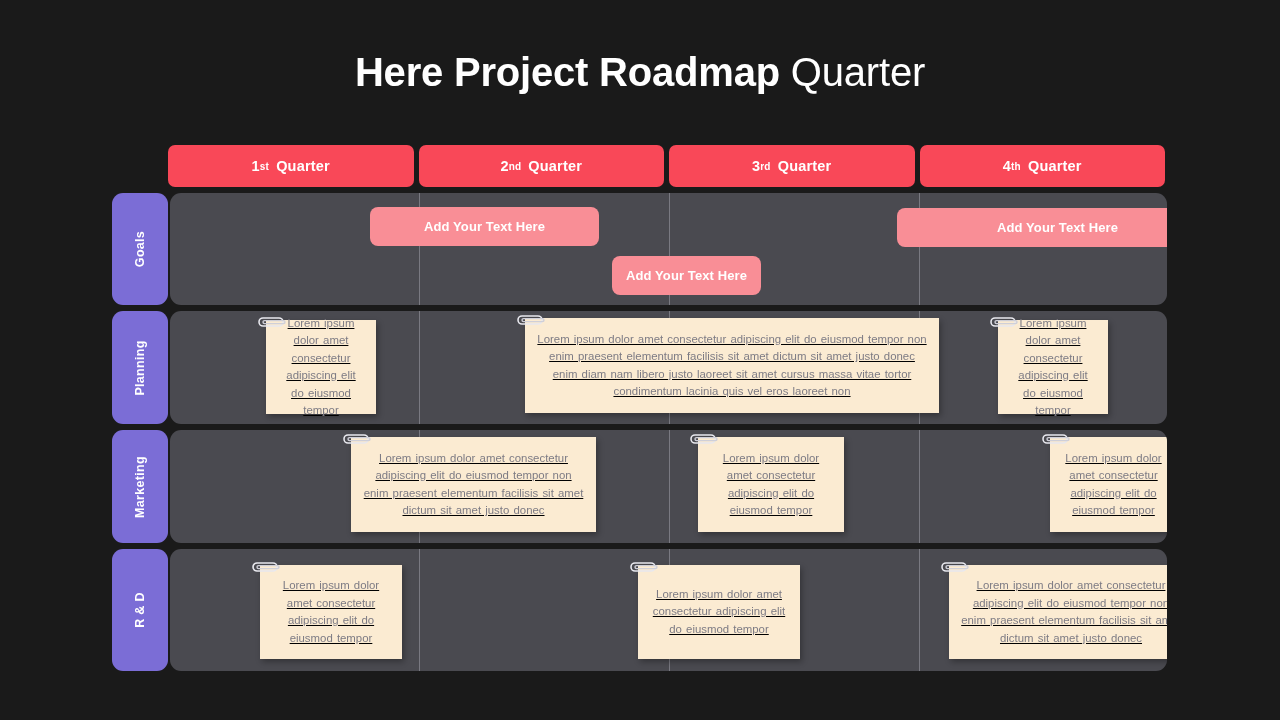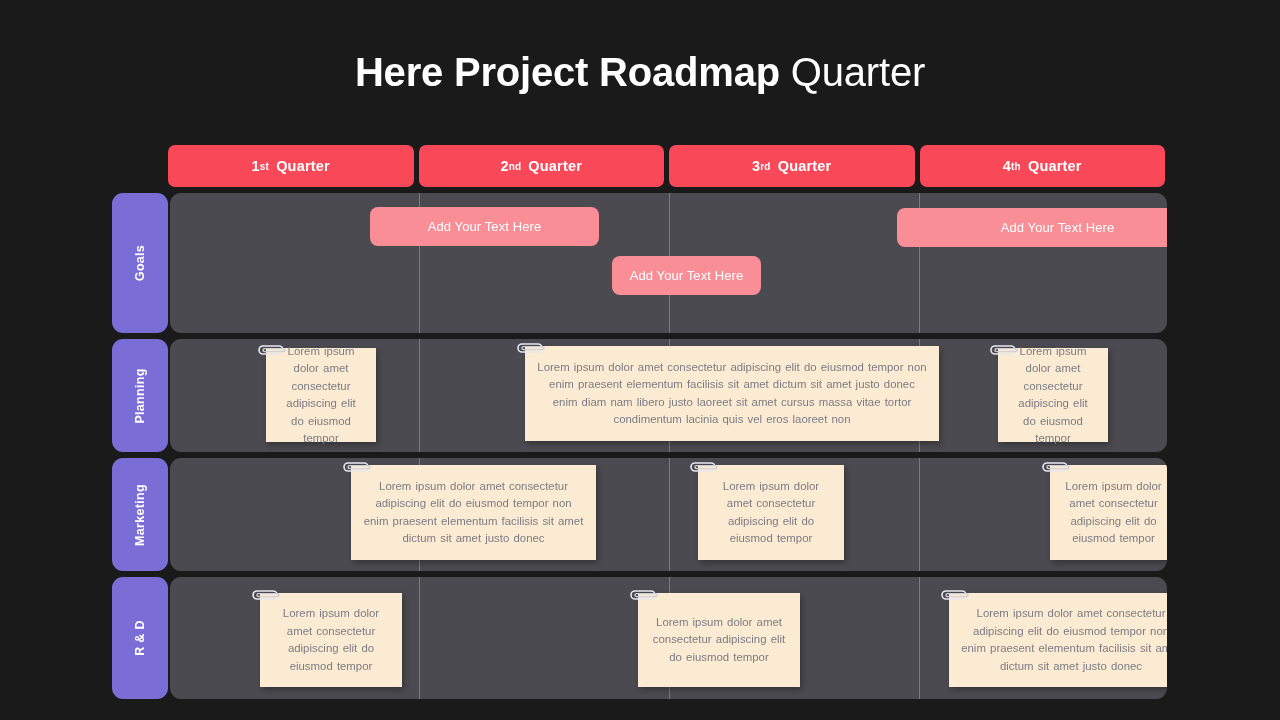--- a/index.html
+++ b/index.html
@@ -50,21 +50,21 @@
     margin-bottom: 6px;
     border-radius: 11px;
   }
   .row-body {
     position: relative;
     flex: 1 1 auto;
     background: #4A4A50;
     border-radius: 11px;
     overflow: hidden;
   }
-  .row-goals    .row-body { height: 140px; }
+  .row-goals    .row-body { height: 112px; font-weight: bold; }
   .row-planning .row-body { height: 113px; }
   .row-marketing .row-body { height: 113px; }
   .row-rnd      .row-body { height: 122px; }
 
   
   .row-tab {
     width: 56px;
     background: #7B6DD6;
     border-radius: 11px;
     margin-right: 2px;
@@ -97,20 +97,21 @@
   }
 
   
   .note {
     position: absolute;
     background: #FBEBD2;
     box-shadow: 2px 3px 6px rgba(0,0,0,0.30);
     display: flex; align-items: center; justify-content: center;
     padding: 10px 12px;
     z-index: 2;
+    text-decoration: underline;
   }
   .note-text {
     color: #7d7b84;
     font-size: 11.4px;
     line-height: 17.5px;
     text-align: center;
     word-spacing: 1px;
   }
   .clip {
     position: absolute;

